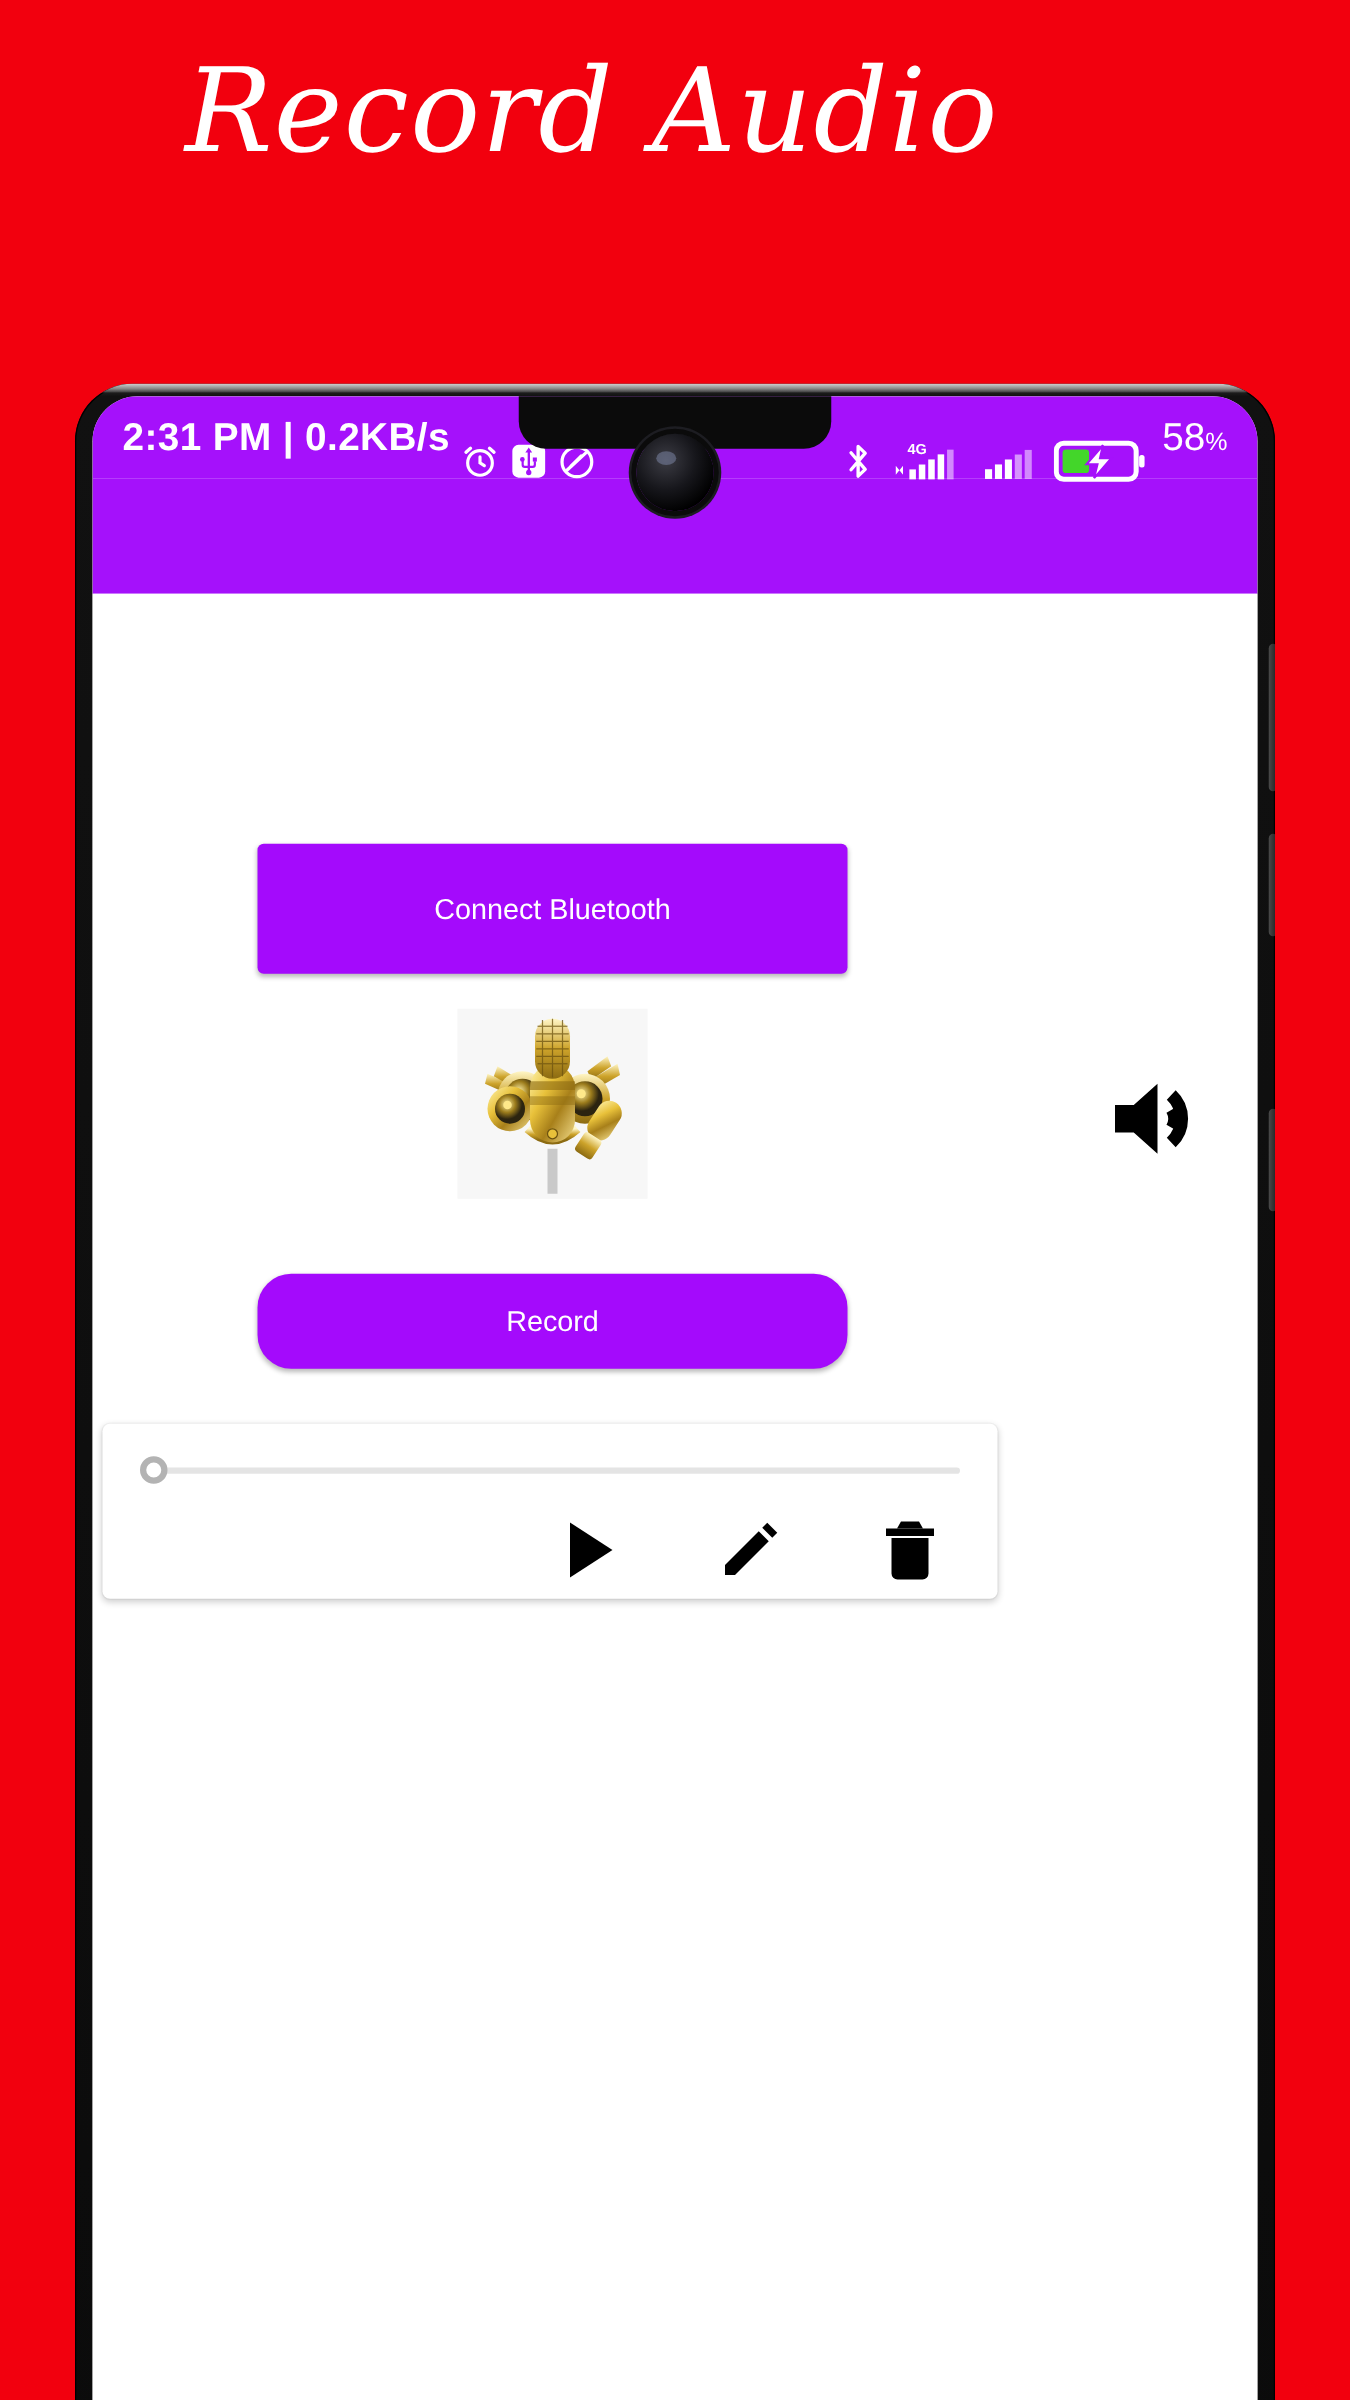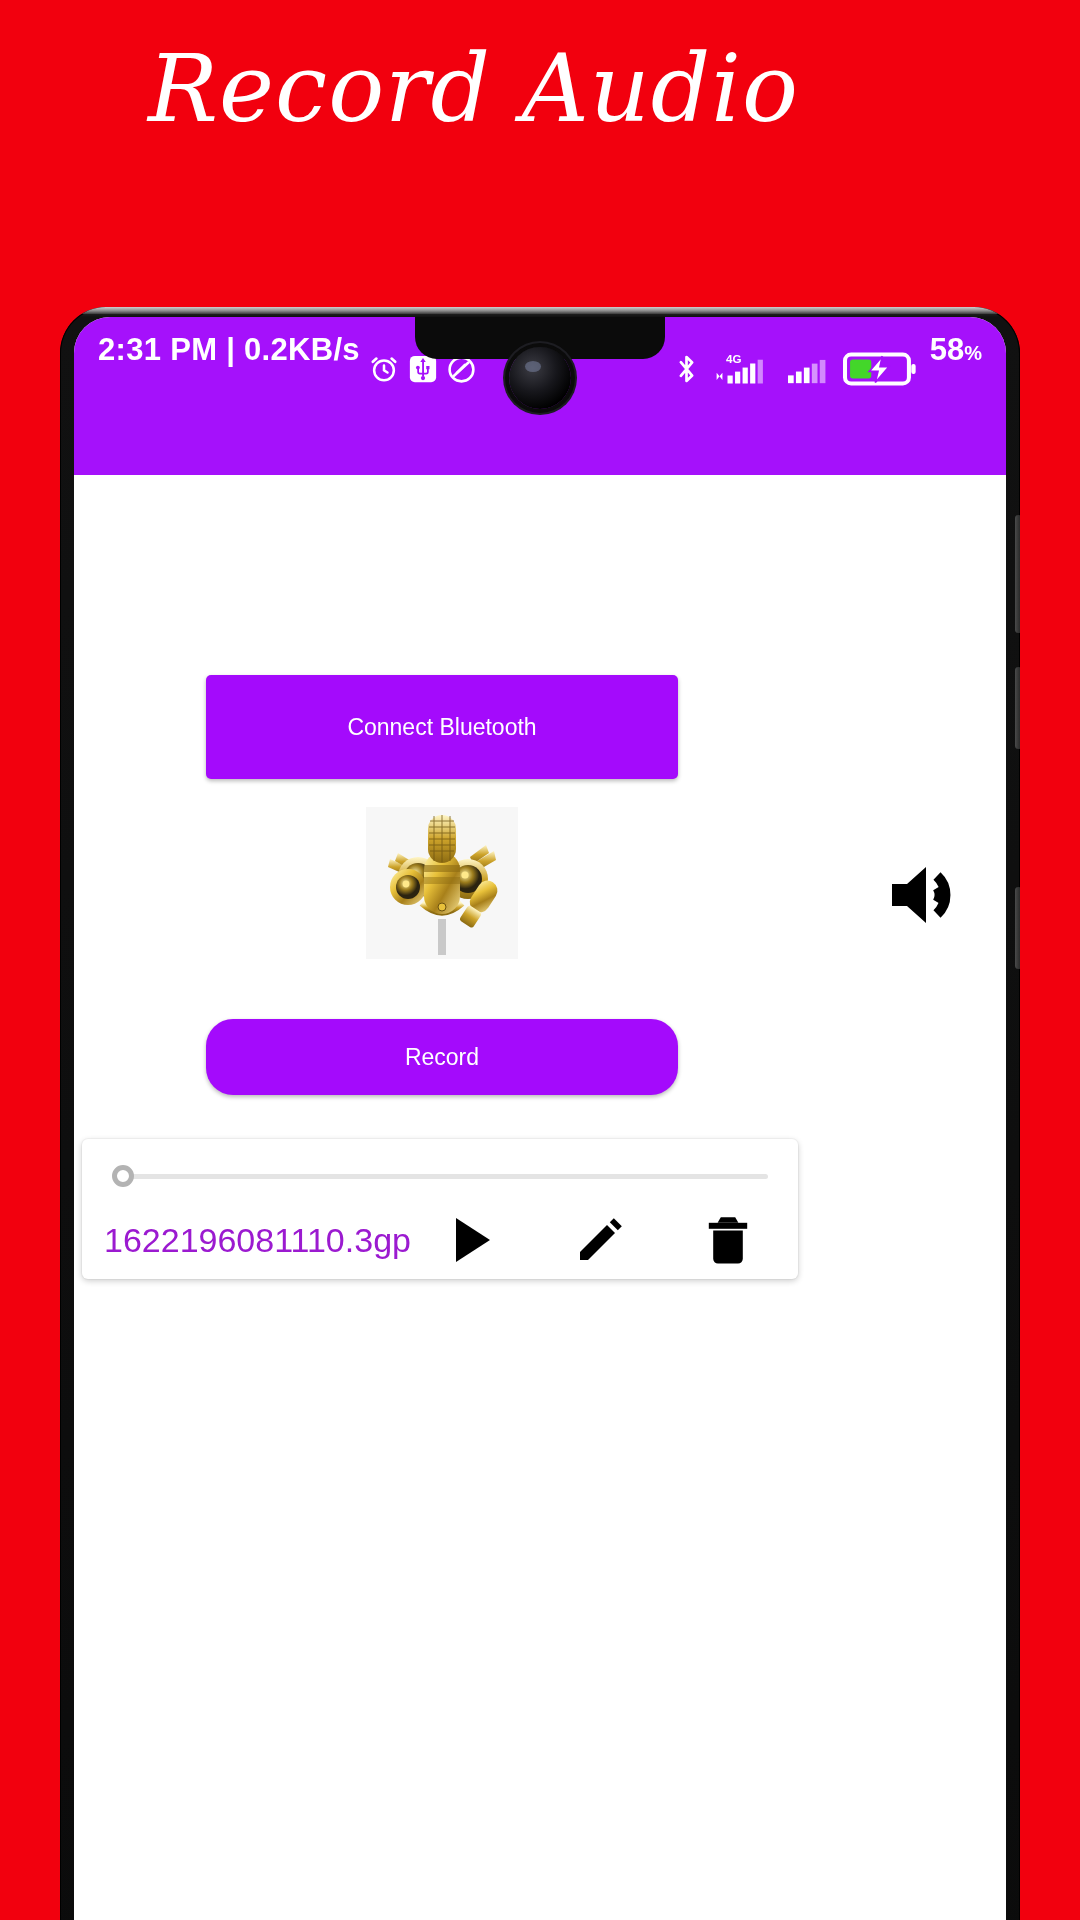--- a/index.html
+++ b/index.html
@@ -64,21 +64,21 @@
     height:66px;
     background:#a511fb;
     display:flex; align-items:center;
     padding:0 24px;
     color:#ffffff;
   }
   .status-left{ display:flex; align-items:center; gap:8px; flex:1; }
   .status-clock{ font-size:31px; font-weight:bold; letter-spacing:0.3px;
                  white-space:nowrap; }
   .status-right{ display:flex; align-items:center; gap:13px; }
-  .status-battery-pct{ font-size:31px; font-weight:bold; }
+  .status-battery-pct{ font-size:31px; font-weight:normal; }
   .status-battery-pct .pc{ font-size:20px; }
   .icon-sq{ display:inline-flex; align-items:center; justify-content:center;margin-top:38px; }
 
   
   .notch{
     position:absolute; left:50%; transform:translateX(-50%);
     top:-4px; width:250px; height:46px;
     background:#0b0b0b; border-radius:0 0 22px 22px; z-index:5;
   }
   .camera{
@@ -358,21 +358,20 @@
       <button class="btn-primary" id="btn-record">Record</button>
 
       <div class="rec-card">
 
         <div class="seekbar">
           <div class="seek-track"></div>
           <div class="seek-thumb"></div>
         </div>
 
         <div class="rec-row">
-          <span class="rec-name">1622196081110.3gp</span>
 
           <div class="rec-actions">
 
             <span class="act">
               <svg width="44" height="50" viewBox="0 0 22 25">
                 <path d="M3 1.5 20 12.5 3 23.5z" fill="#000"></path>
               </svg>
             </span>
 
             <span class="act">

